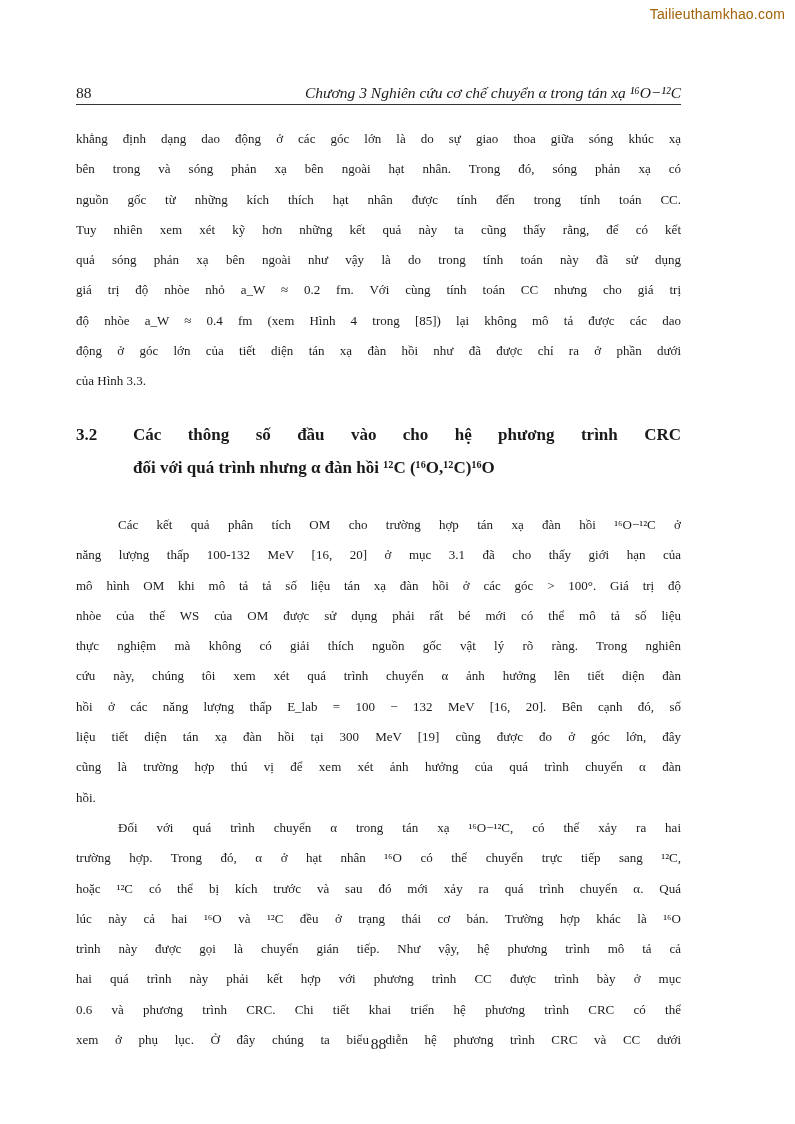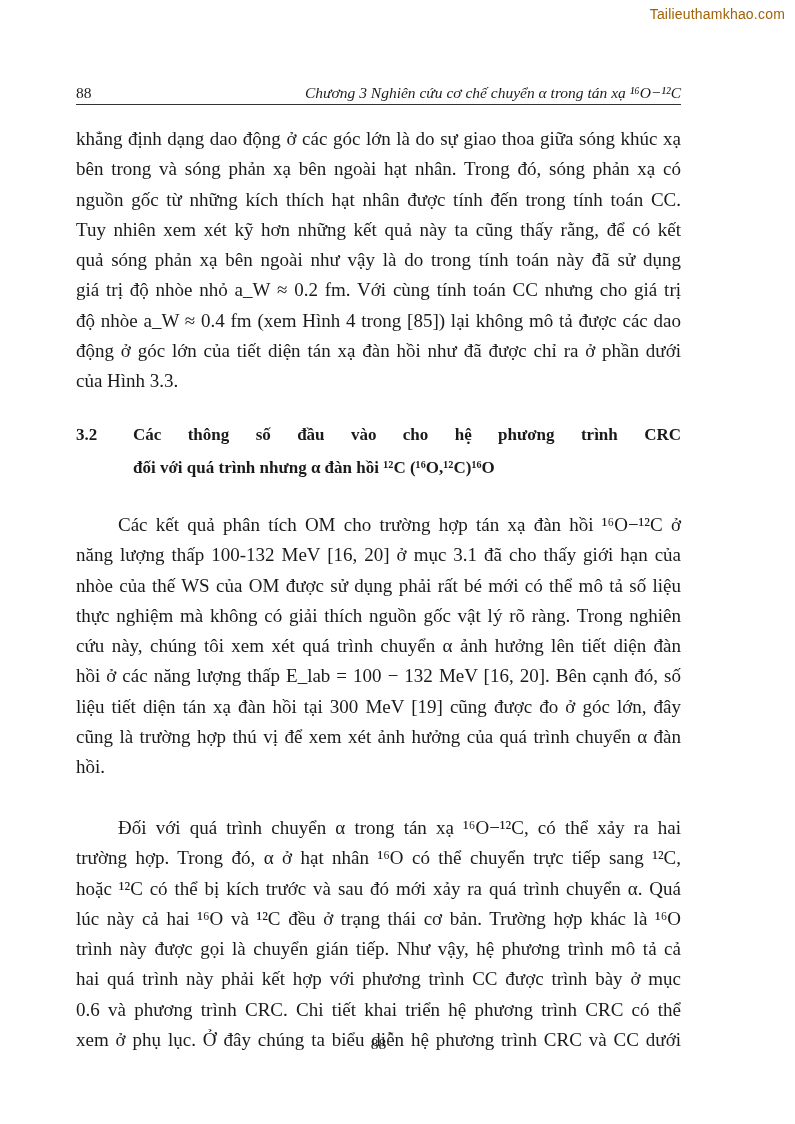--- a/index.html
+++ b/index.html
@@ -20,21 +20,21 @@
       font-size: 15.5px;
     }
     .running-head .title { font-style: italic; }
     .head-rule {
       position: absolute; left: 76px; width: 605px; top: 104px;
       height: 0; border-top: 1.3px solid #333;
     }
     .block { position: absolute; left: 76px; width: 605px; }
     .line {
       font-family: "Liberation Serif", "DejaVu Serif", serif;
-      font-size: 19px; line-height: 30.3px; height: 30.3px;
+      font-size: 13px; line-height: 30.3px; height: 30.3px;
       white-space: nowrap; text-align: justify; text-align-last: justify;
     }
     .line.last { text-align-last: left; }
     .line.indent { padding-left: 42px; }
     .heading {
       position: absolute; left: 76px; width: 605px; top: 418px;
       font-family: "Liberation Serif", "DejaVu Serif", serif;
       font-weight: bold; font-size: 17px; line-height: 33px;
     }
     .heading .num { position: absolute; left: 0; top: 0; }
@@ -73,20 +73,21 @@
   <span class="num">3.2</span>
   <div class="txt">
     <div class="hline">Các thông số đầu vào cho hệ phương trình CRC</div>
     <div class="hline last">đối với quá trình nhưng α đàn hồi ¹²C (¹⁶O,¹²C)¹⁶O</div>
   </div>
 </div>
 
 <div class="block" style="top:510px;">
   <div class="line indent">Các kết quả phân tích OM cho trường hợp tán xạ đàn hồi ¹⁶O−¹²C ở</div>
   <div class="line">năng lượng thấp 100-132 MeV [16, 20] ở mục 3.1 đã cho thấy giới hạn của</div>
+  <div class="line">mô hình OM khi mô tả tả số liệu tán xạ đàn hồi ở các góc &gt; 100°. Giá trị độ</div>
   <div class="line">nhòe của thế WS của OM được sử dụng phải rất bé mới có thể mô tả số liệu</div>
   <div class="line">thực nghiệm mà không có giải thích nguồn gốc vật lý rõ ràng. Trong nghiên</div>
   <div class="line">cứu này, chúng tôi xem xét quá trình chuyển α ảnh hưởng lên tiết diện đàn</div>
   <div class="line">hồi ở các năng lượng thấp E_lab = 100 − 132 MeV [16, 20]. Bên cạnh đó, số</div>
   <div class="line">liệu tiết diện tán xạ đàn hồi tại 300 MeV [19] cũng được đo ở góc lớn, đây</div>
   <div class="line">cũng là trường hợp thú vị để xem xét ảnh hưởng của quá trình chuyển α đàn</div>
   <div class="line last">hồi.</div>
 </div>
 
 <div class="block" style="top:813px;">

